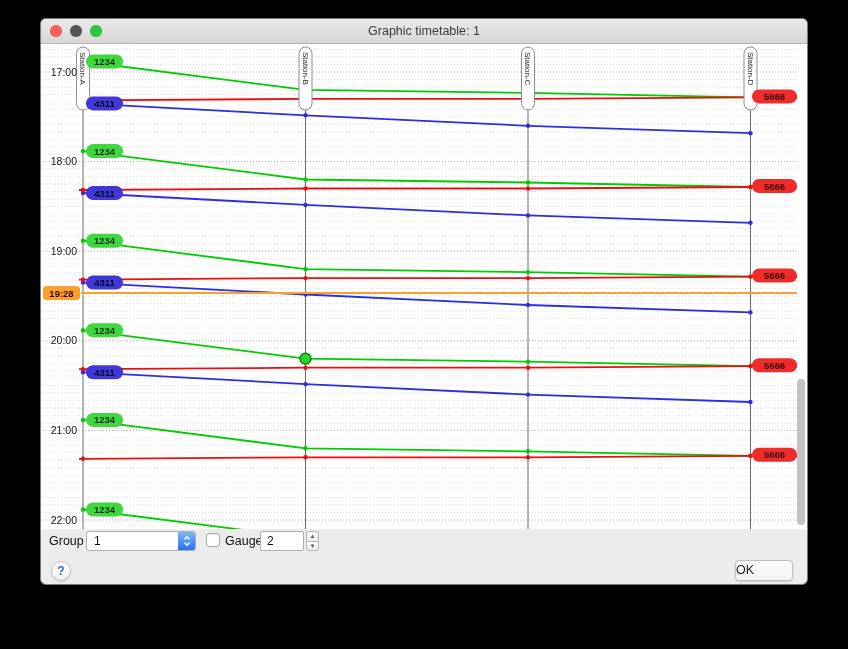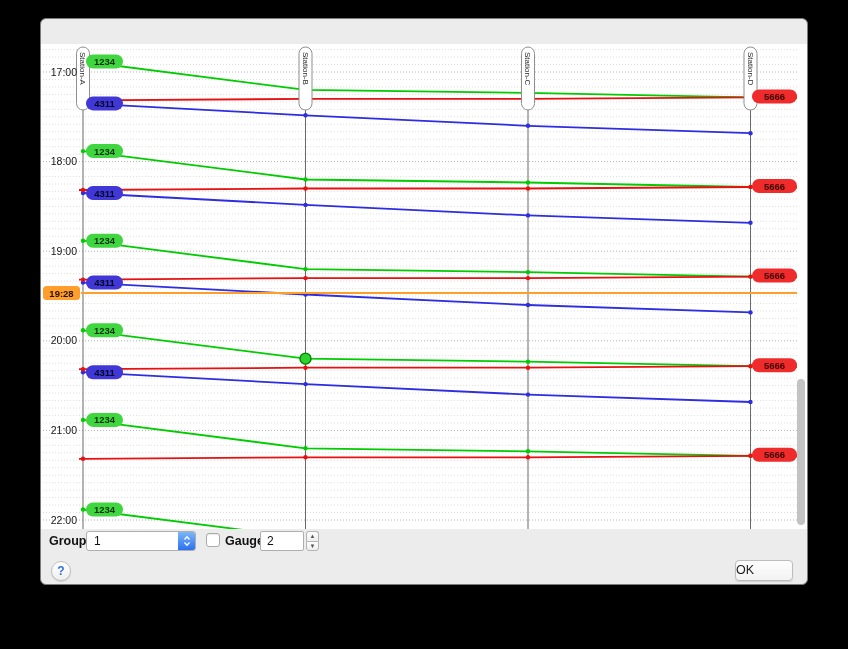--- a/index.html
+++ b/index.html
@@ -23,21 +23,21 @@
   .title{line-height:24px;text-align:center;font-size:12.5px;color:#3a3a3a;}
   .chart{
     position:absolute;top:25px;left:0;width:766px;height:485px;background:#fff;
   }
   .chart svg{display:block;}
   .scroll-thumb{
     position:absolute;left:756px;top:360px;width:8px;height:146px;
     border-radius:4px;background:#c3c3c3;
   }
   
-  .lbl{position:absolute;font-size:12.5px;color:#111;font-weight:bold;}
+  .lbl{position:absolute;font-size:12.5px;color:#111;}
   .combo{
     position:absolute;left:45px;top:512px;width:110px;height:20px;background:#fff;
     border:1px solid #aeaeae;border-radius:3px;box-sizing:border-box;
   }
   .combo-value{position:absolute;left:7px;top:2px;font-size:12px;color:#111;}
   .combo-btn{
     position:absolute;right:0;top:0;width:17px;height:18px;border-radius:0 2px 2px 0;
     background:linear-gradient(#7db7f8,#2b71ee);display:flex;align-items:center;justify-content:center;
   }
   .checkbox{
@@ -70,20 +70,26 @@
     background:linear-gradient(#fdfdfd,#f3f3f3);border:1px solid #bdbdbd;border-radius:4px;
     box-sizing:border-box;text-align:left;line-height:19px;font-size:12.5px;color:#1a1a1a;
     box-shadow:0 1px 1px rgba(0,0,0,.12);
   }
 </style>
 </head>
 <body>
 
 <div class="window">
 
+  <div class="titlebar">
+    <span class="traffic t-close" style="background: rgb(255, 95, 87);"></span>
+    <span class="traffic t-min" style="background: rgb(85, 85, 85);"></span>
+    <span class="traffic t-zoom" style="background: rgb(43, 200, 64);"></span>
+    <div class="title">Graphic timetable: 1</div>
+  </div>
 
   <div class="chart">
     <svg id="ttsvg" width="766" height="485" viewBox="0 0 766 485" xmlns="http://www.w3.org/2000/svg">
         <rect x="0" y="0" width="766" height="485" fill="#ffffff"></rect>
         <g>
           <line x1="2" y1="5.600000000000001" x2="756" y2="5.600000000000001" stroke="#dedede" stroke-width="1" stroke-dasharray="1 2"></line>
           <line x1="2" y1="13.066666666666668" x2="756" y2="13.066666666666668" stroke="#dedede" stroke-width="1" stroke-dasharray="1 2"></line>
           <line x1="2" y1="20.533333333333335" x2="756" y2="20.533333333333335" stroke="#dedede" stroke-width="1" stroke-dasharray="1 2"></line>
           <line x1="2" y1="28" x2="756" y2="28" stroke="#b2b2b2" stroke-width="1" stroke-dasharray="1 2"></line>
           <line x1="2" y1="35.46666666666667" x2="756" y2="35.46666666666667" stroke="#dedede" stroke-width="1" stroke-dasharray="1 2"></line>

